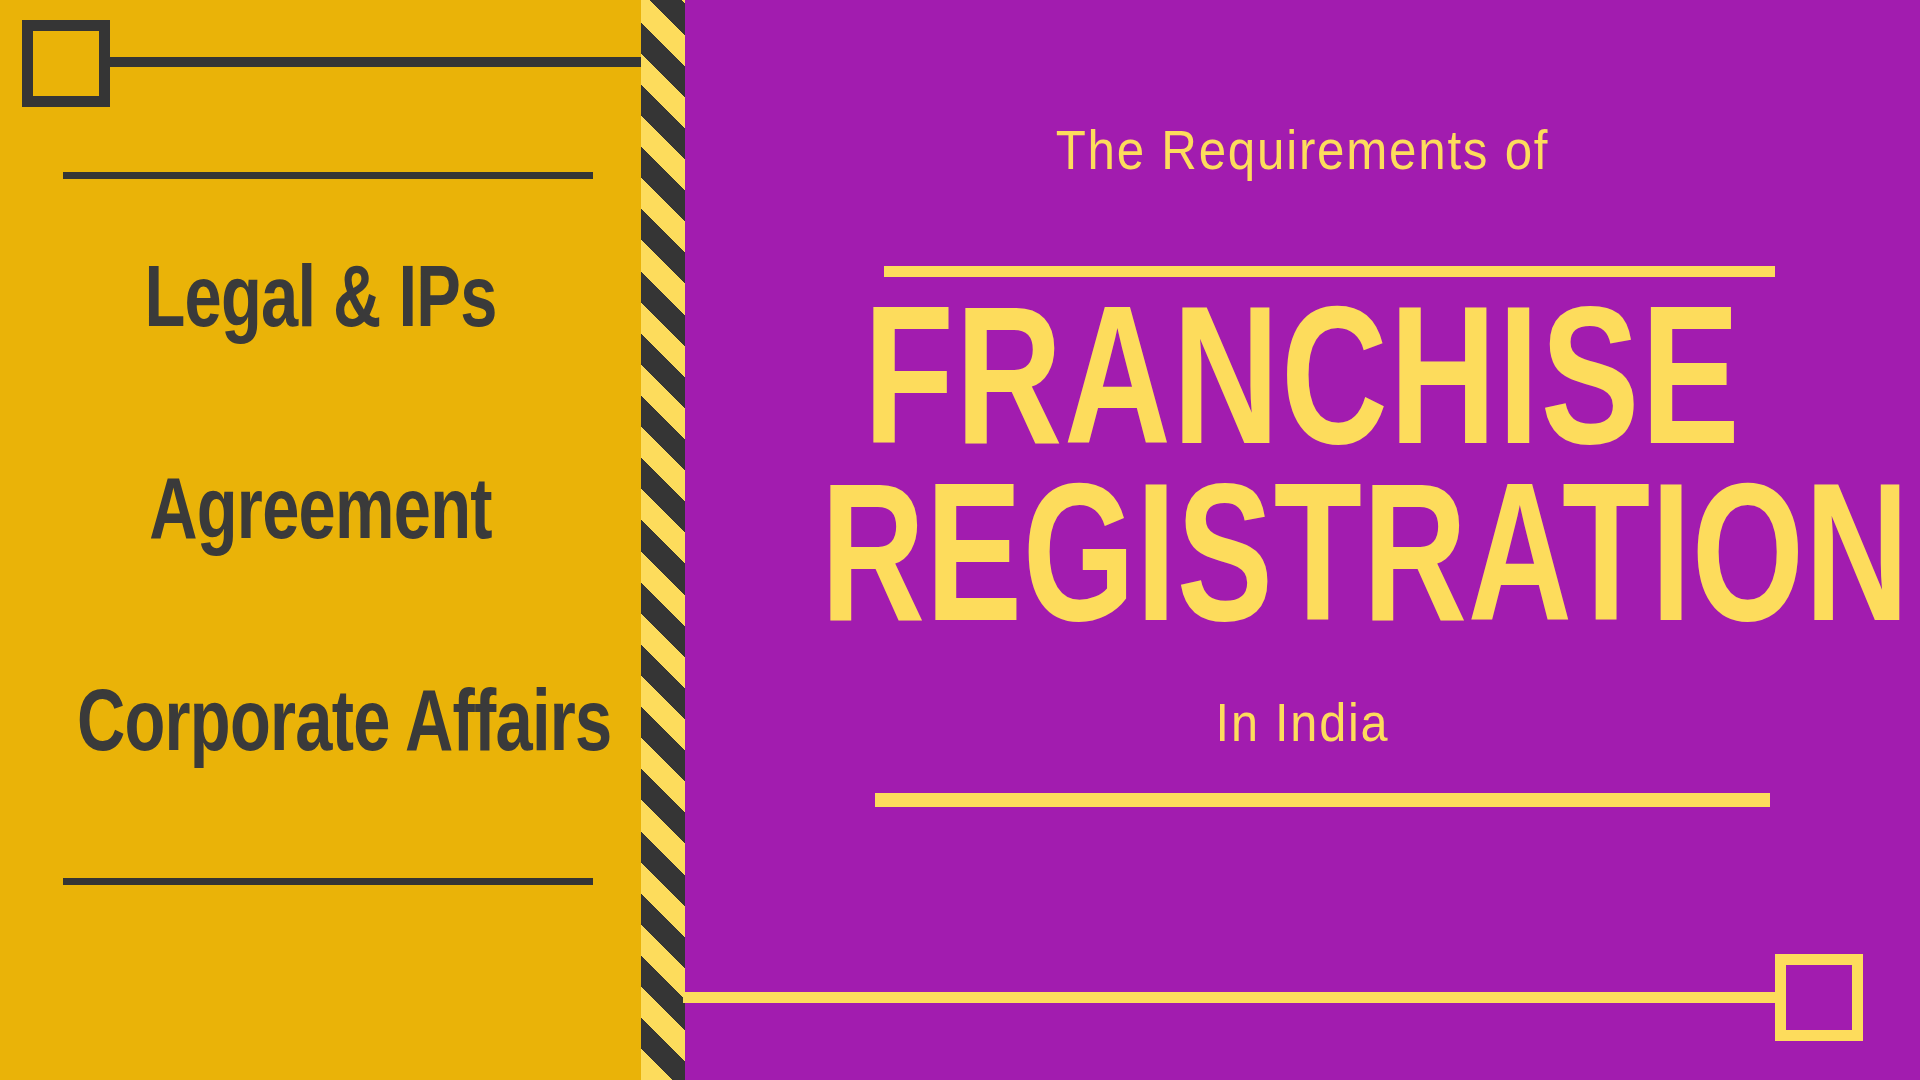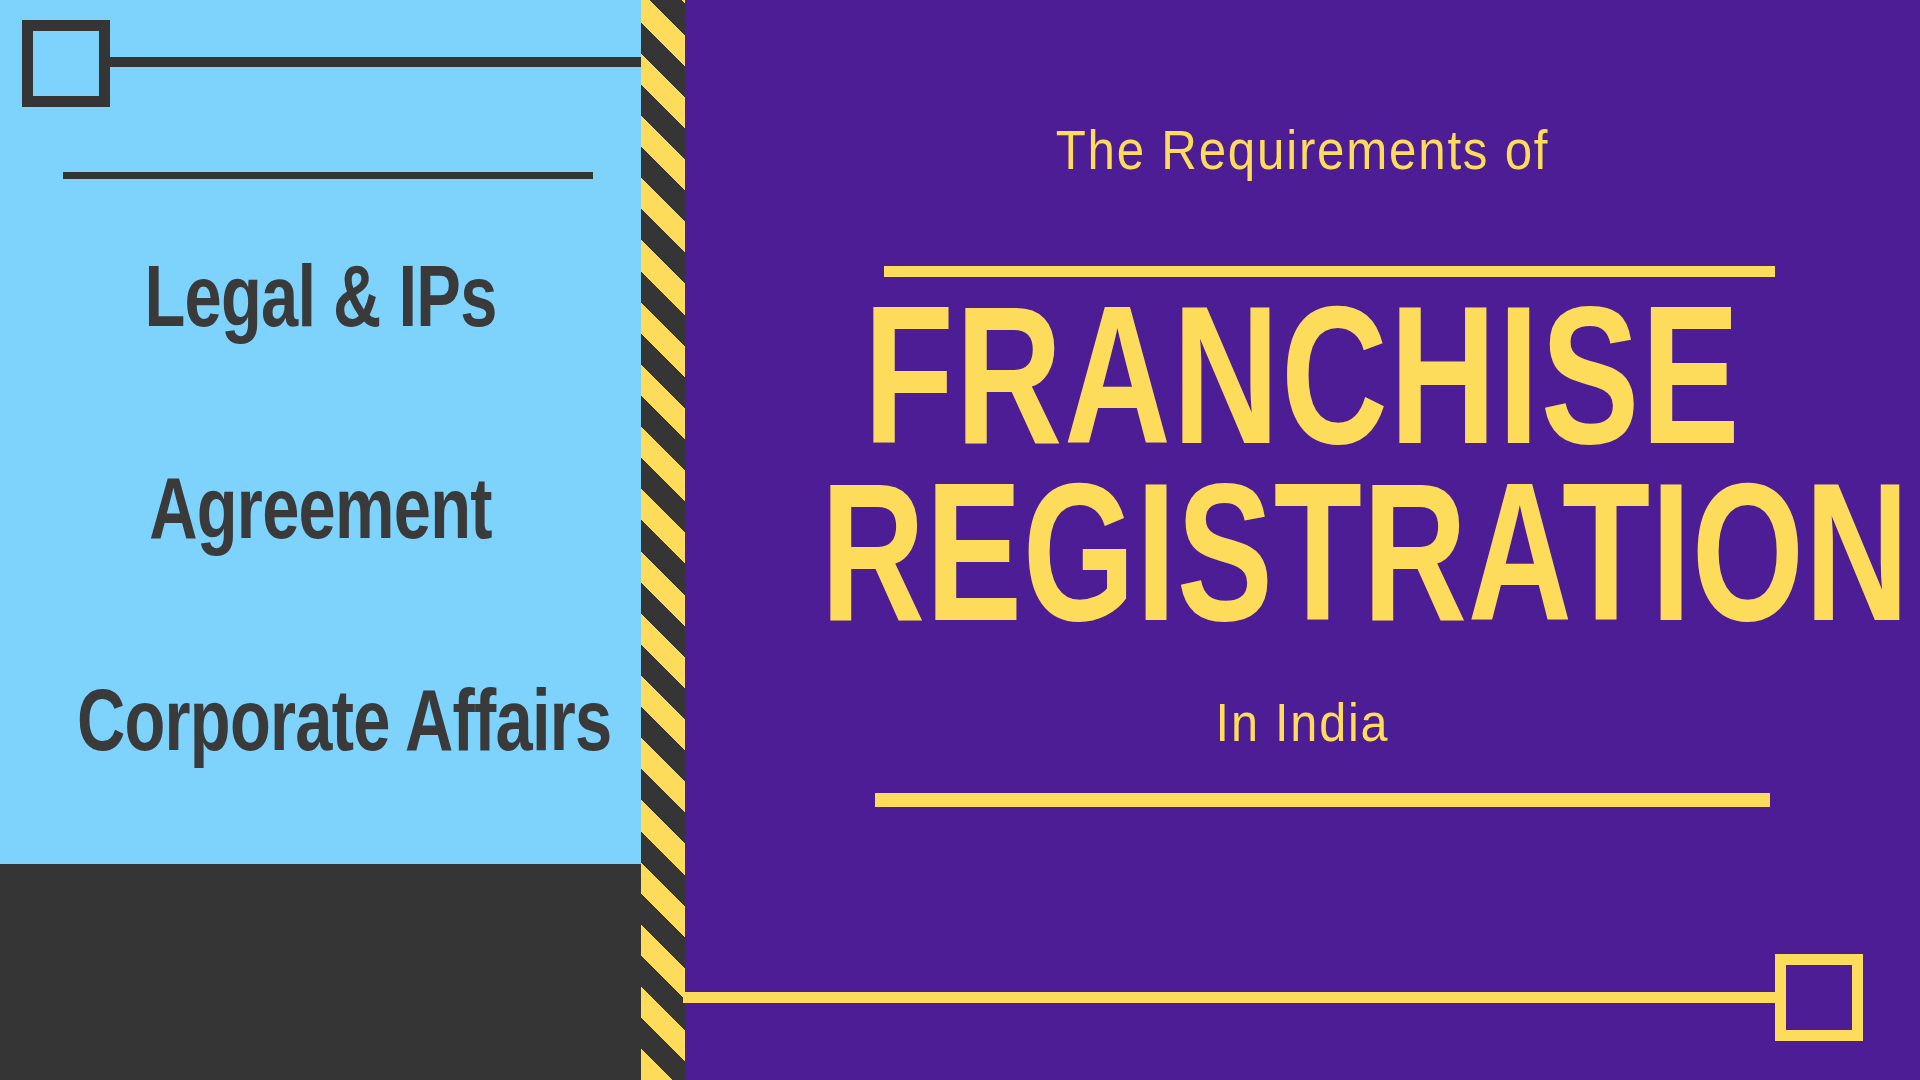--- a/index.html
+++ b/index.html
@@ -11,22 +11,22 @@
   #stage {
     position:relative;
     width:1920px; height:1080px;
     background:#353535;
   }
 
   
   #left-panel {
     position:absolute;
     left:0; top:0;
-    width:641px; height:864px;
-    background:#7dd3fc;
+    width:641px; height:1080px;
+    background:#eab308;
   }
 
   
   #tl-square {
     position:absolute;
     left:22px; top:20px;
     width:88px; height:87px;
     border:11px solid #353535;
     background:transparent;
   }
@@ -82,21 +82,21 @@
         #353535 22px,
         #353535 44px
       );
   }
 
   
   #right-panel {
     position:absolute;
     left:685px; top:0;
     width:1235px; height:1080px;
-    background:#4c1d95;
+    background:#a21caf;
   }
 
   #eyebrow {
     position:absolute;
     left:0; top:122px;
     width:1235px;
     text-align:center;
     color:#FDDC5C;
     font-family:"Liberation Sans Narrow","Liberation Sans", sans-serif;
     font-weight:300;

